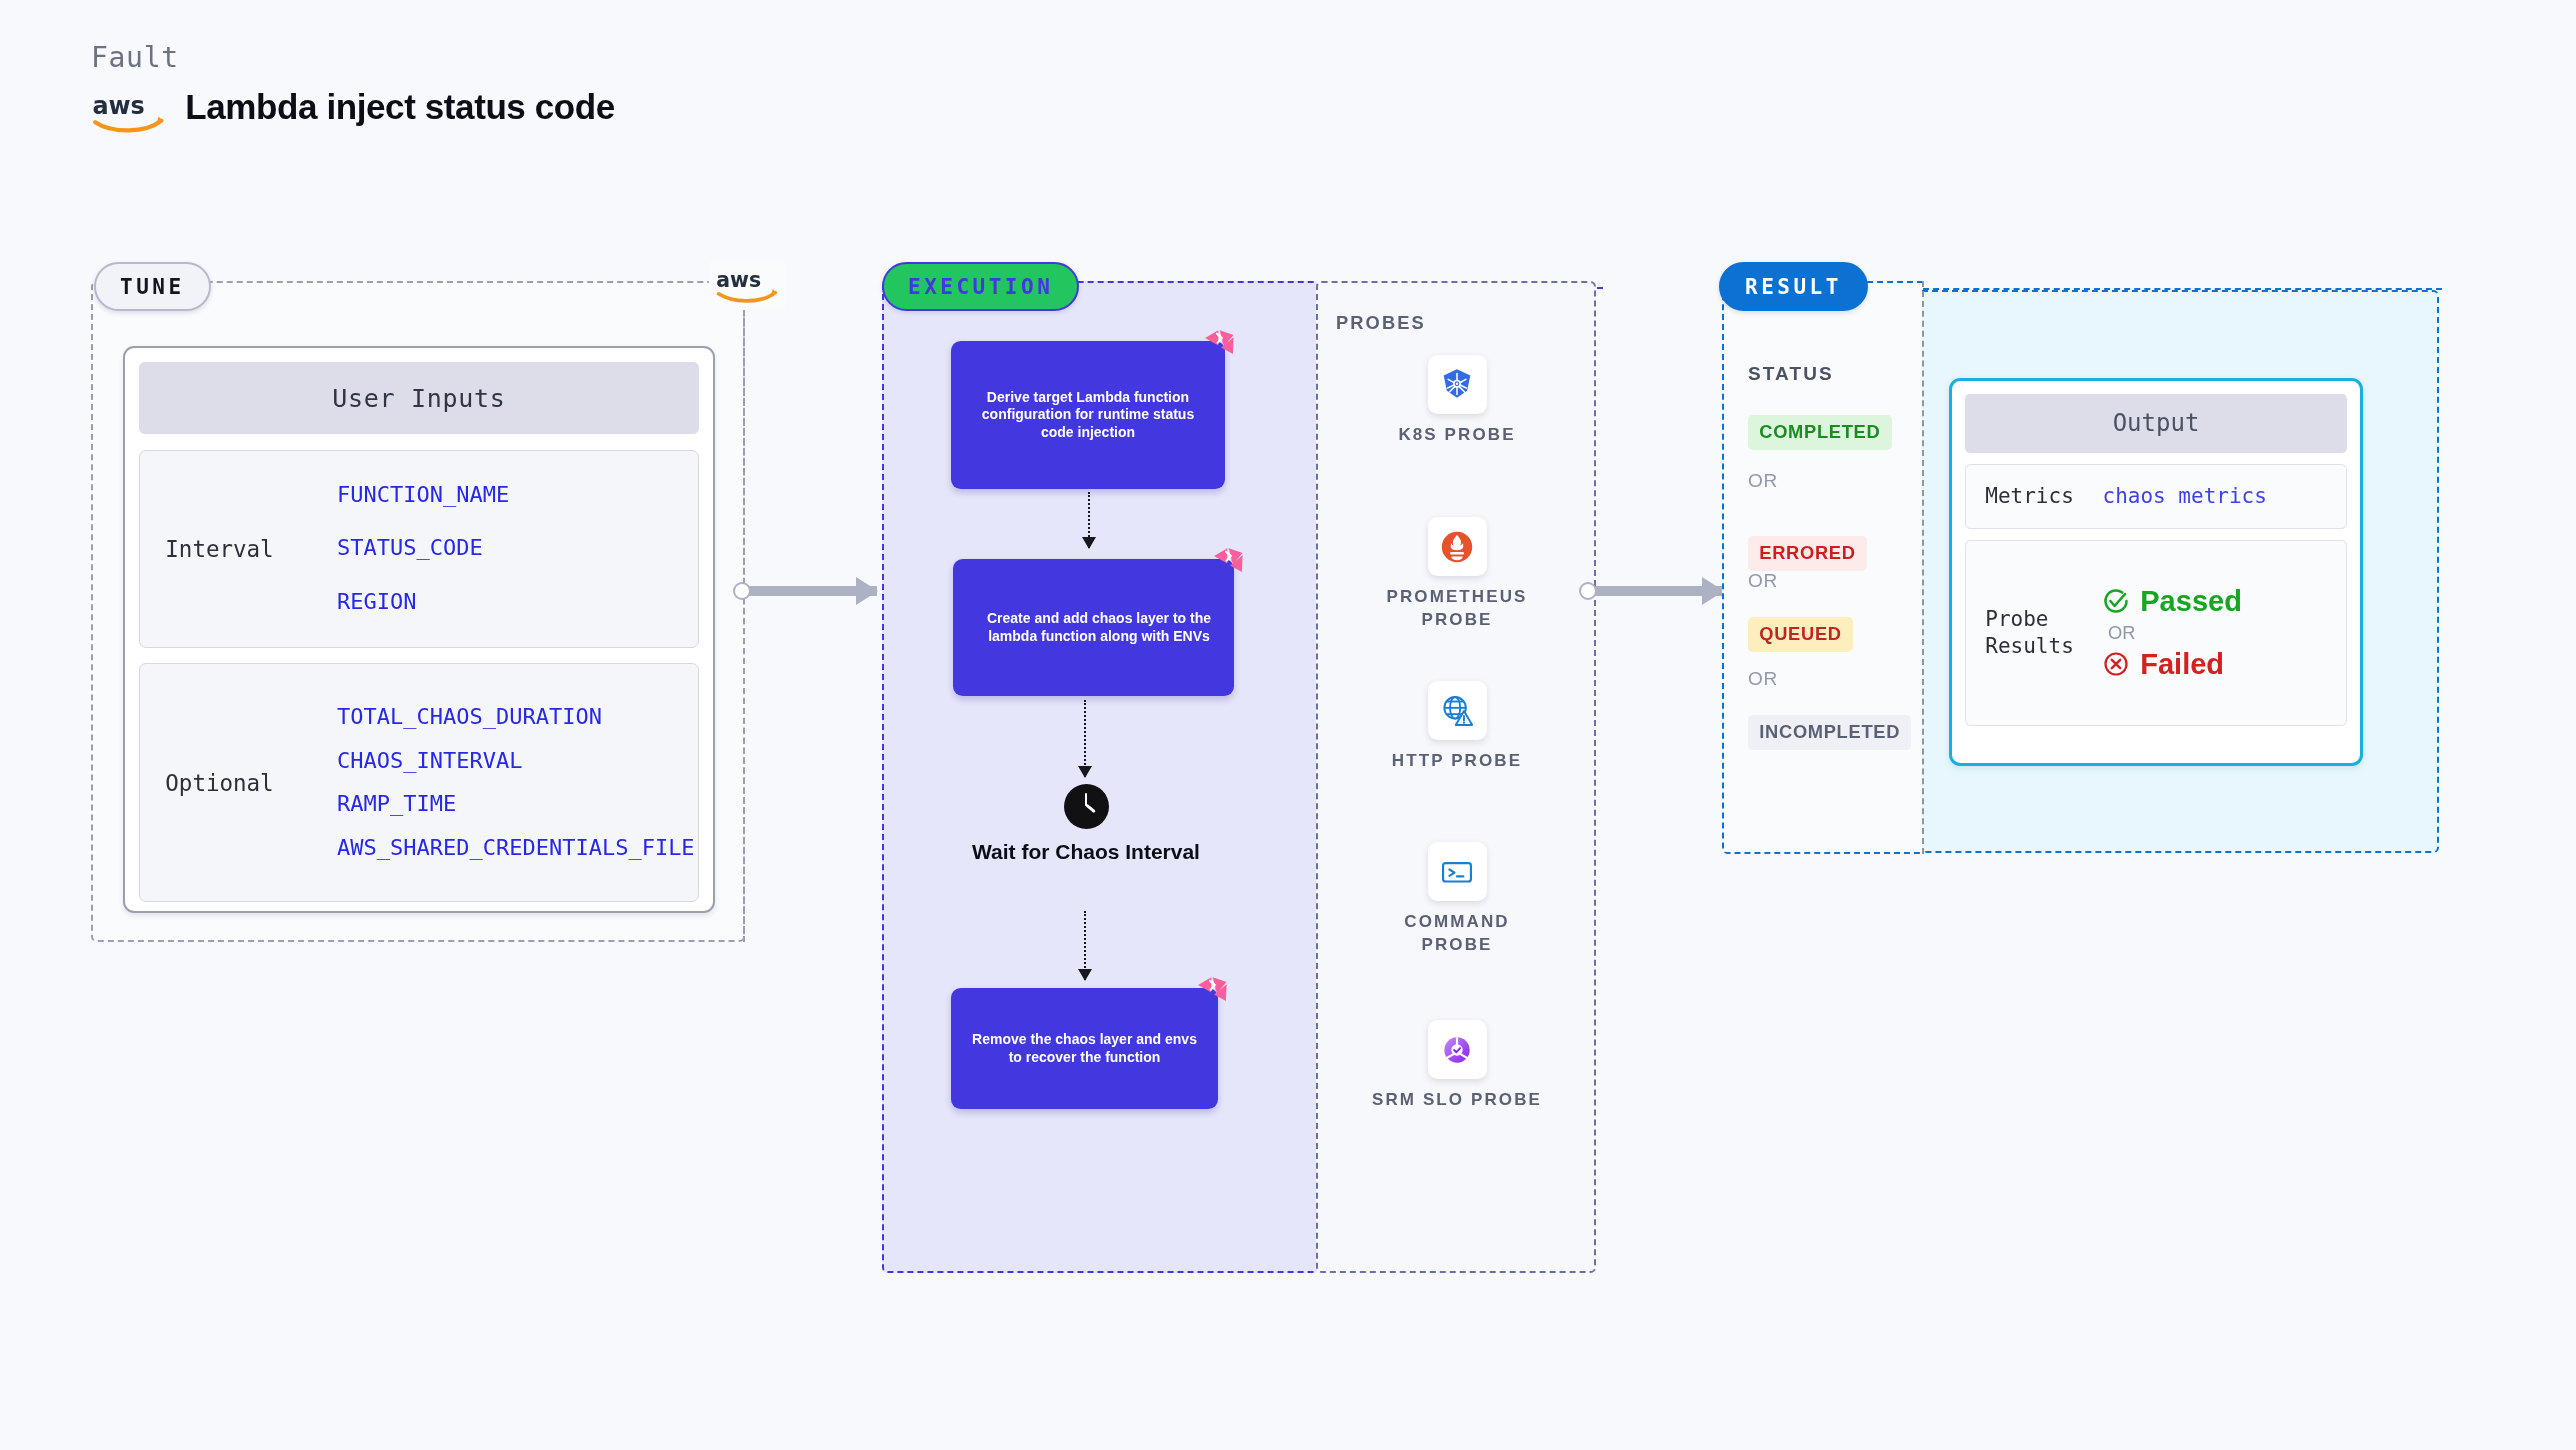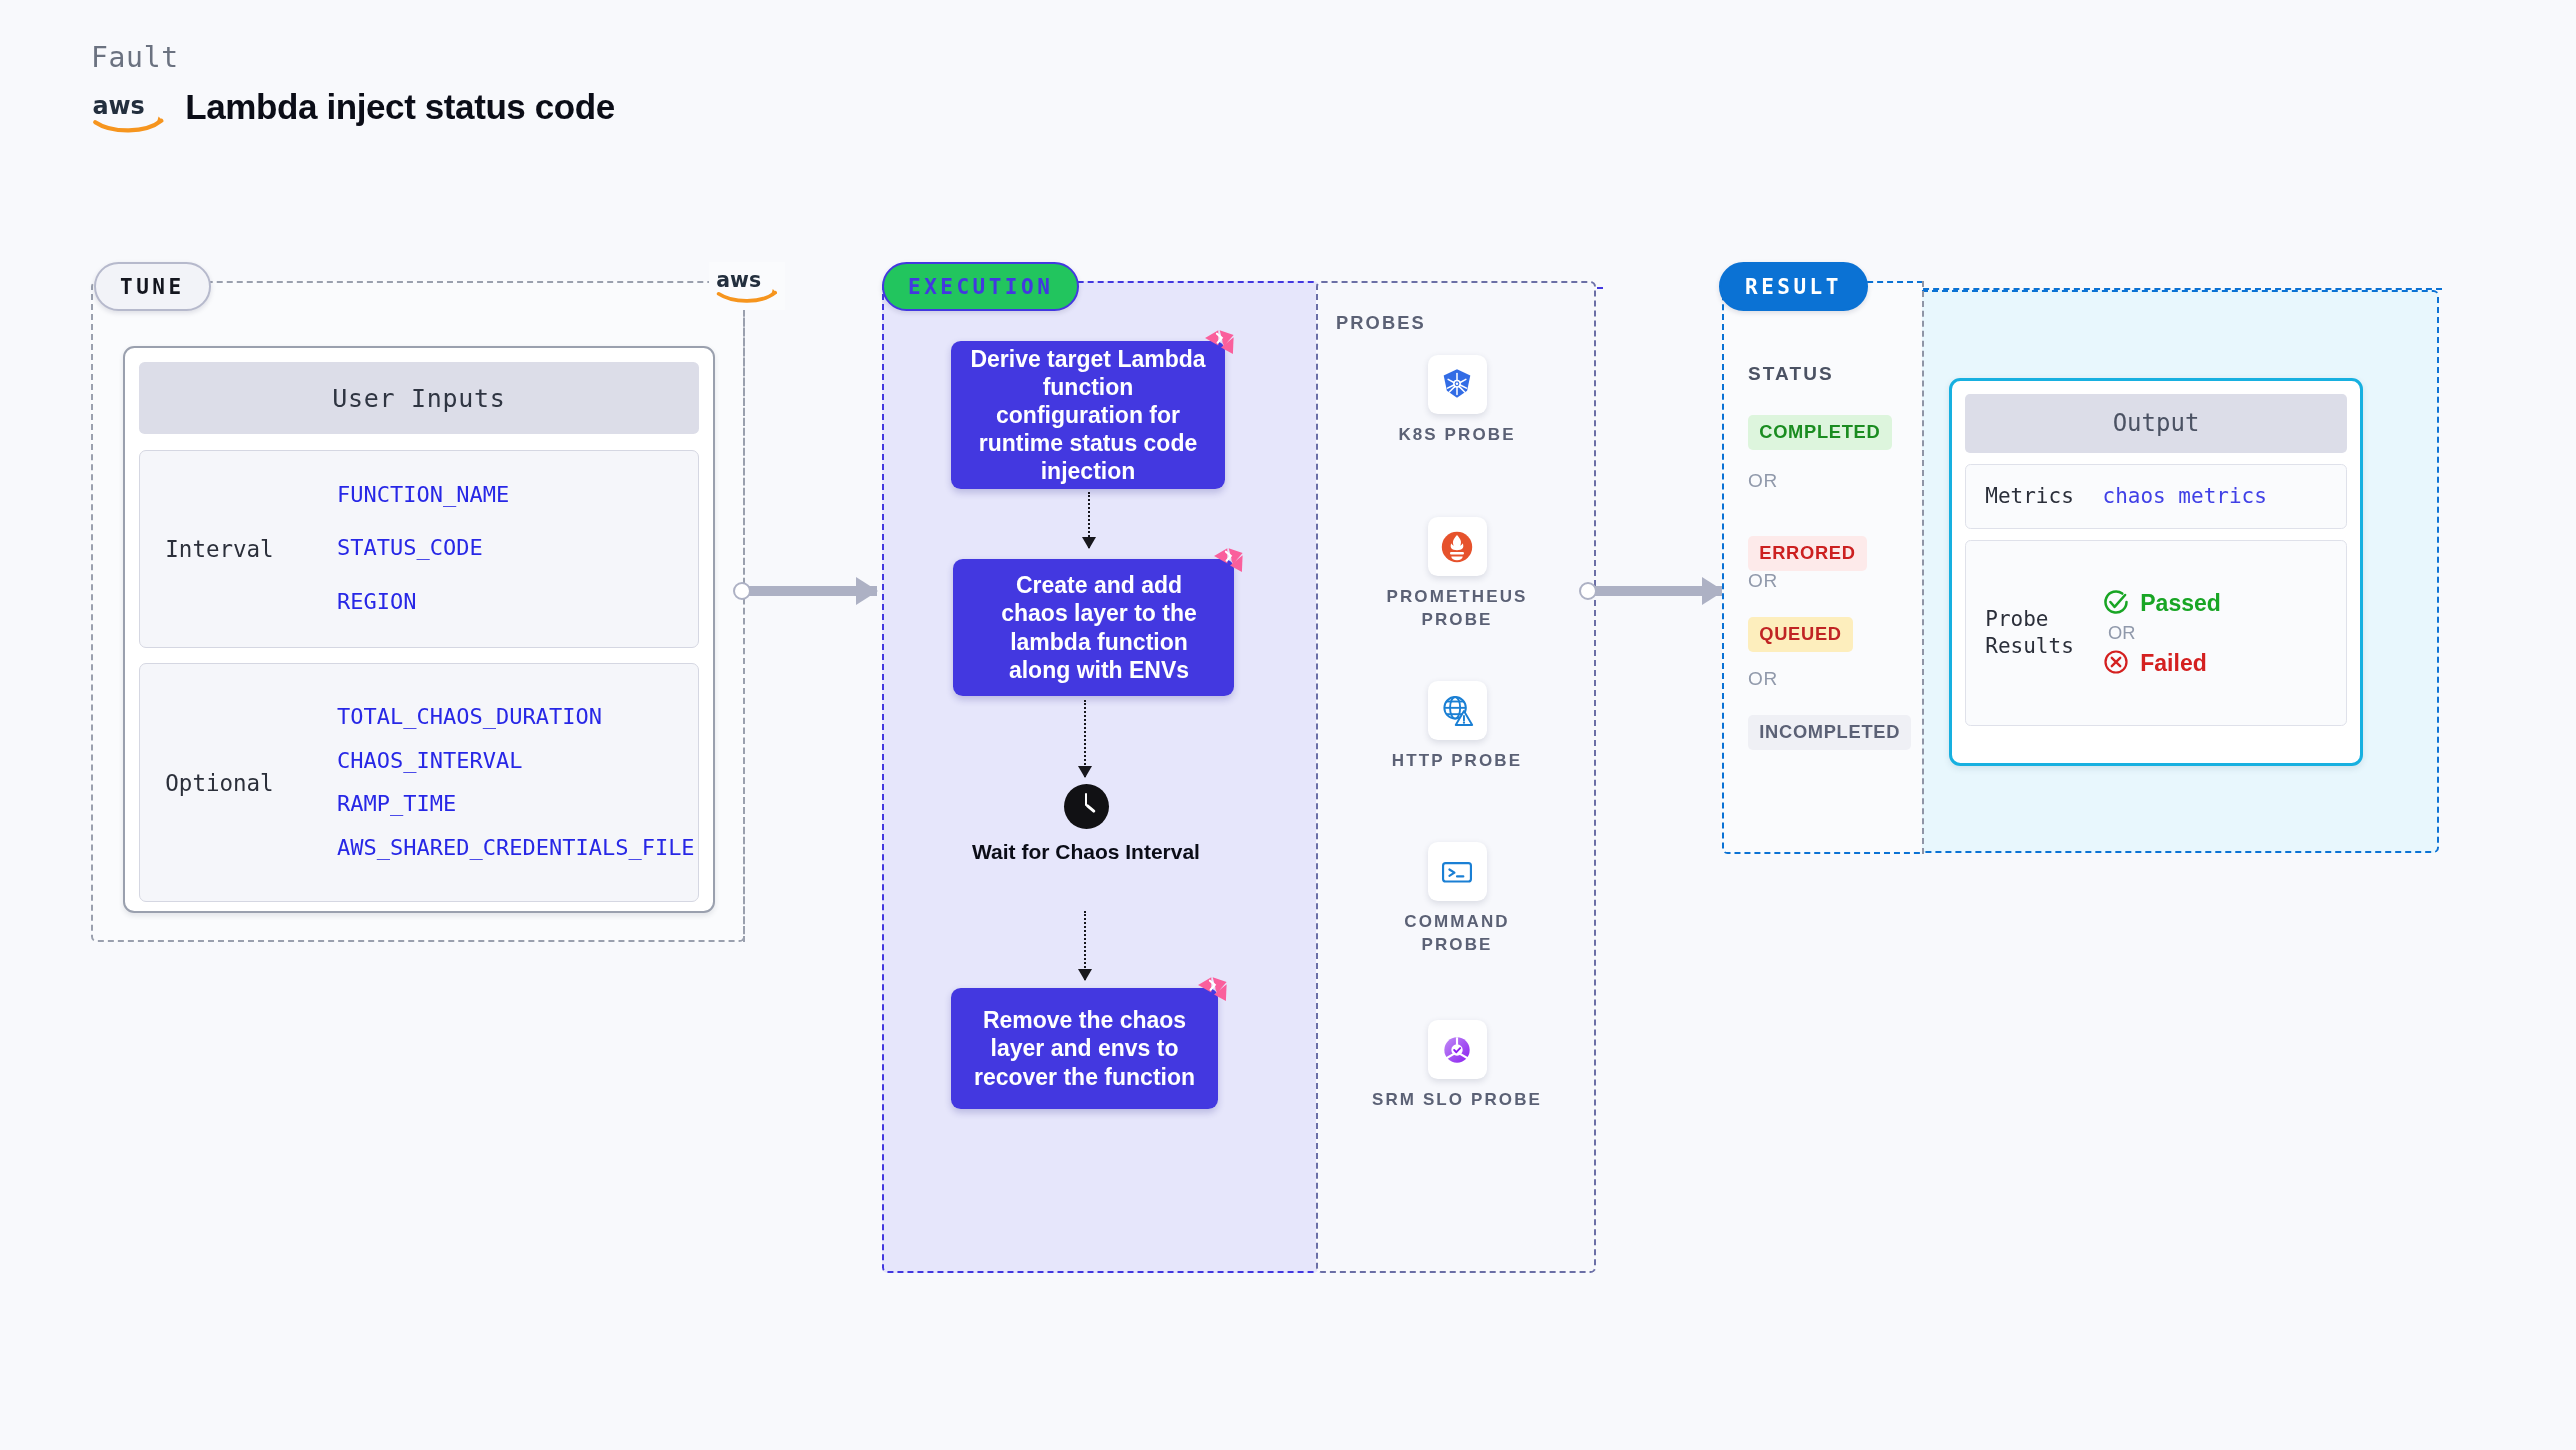--- a/index.html
+++ b/index.html
@@ -88,21 +88,21 @@
     position: absolute; left: 1316px; top: 281px; width: 280px; height: 992px;
     border: 2.1px dashed #6b6fa6; border-radius: 5.6px; background: #f7f8fc;
   }
   #probes-title {
     position: absolute; left: 1336px; top: 312px;
     font-size: 18.3px; font-weight: bold; color: #5b6175; letter-spacing: 2.1px;
   }
 
   .exec-box {
     position: absolute; background: #4338e0; border-radius: 9.8px;
-    color: #ffffff; font-size: 23px; font-weight: bold; line-height: 1.22;
+    color: #ffffff; font-size: 14px; font-weight: bold; line-height: 1.22;
     text-align: center; display: flex; align-items: center; justify-content: center;
     padding: 12.7px 17px;
     box-shadow: 0 3.5px 7.7px rgba(40,35,140,.22);
   }
   #exec-box-1 { left: 951px; top: 341px; width: 274px; height: 148px; }
   #exec-box-2 { left: 953px; top: 559px; width: 281px; height: 137px; padding-left: 28px; }
   #exec-box-3 { left: 951px; top: 988px; width: 267px; height: 121px; }
 
   .chaos-mark { position: absolute; width: 32px; height: 29.5px; right: -9.8px; top: -12.7px; }
 
@@ -197,21 +197,21 @@
   }
   .output-row .rlabel {
     width: 127px; flex: none; padding-left: 9.8px;
     font-family: "DejaVu Sans Mono", monospace; font-size: 21px; color: #2b2f3a; line-height: 1.3;
   }
   #metrics-row { height: 65px; }
   #metrics-value { font-family: "DejaVu Sans Mono", monospace; font-size: 21px; color: #4040e6; }
   #probe-results-row { height: 186px; align-items: center; }
   .pr-stack { display: flex; flex-direction: column; gap: 4.2px; }
   .pr-line { display: flex; align-items: center; gap: 9.8px; }
-  .pr-line .txt { font-size: 23px; font-weight: bold; }
+  .pr-line .txt { font-size: 29px; font-weight: bold; }
   #pr-passed .txt { color: #18a524; }
   #pr-failed .txt { color: #d42020; }
   #pr-or { font-size: 18.3px; color: #9099ab; padding-left: 5.6px; }
 
   
   .connector { position: absolute; height: 28px; }
   .connector .shaft { position: absolute; left: 9.8px; top: 9.1px; height: 9.8px; background: #adb1c4; }
   .connector .dot {
     position: absolute; top: 4.9px; width: 18.3px; height: 18.3px; border-radius: 50%;
     background: #ffffff; border: 2.8px solid #adb1c4;

